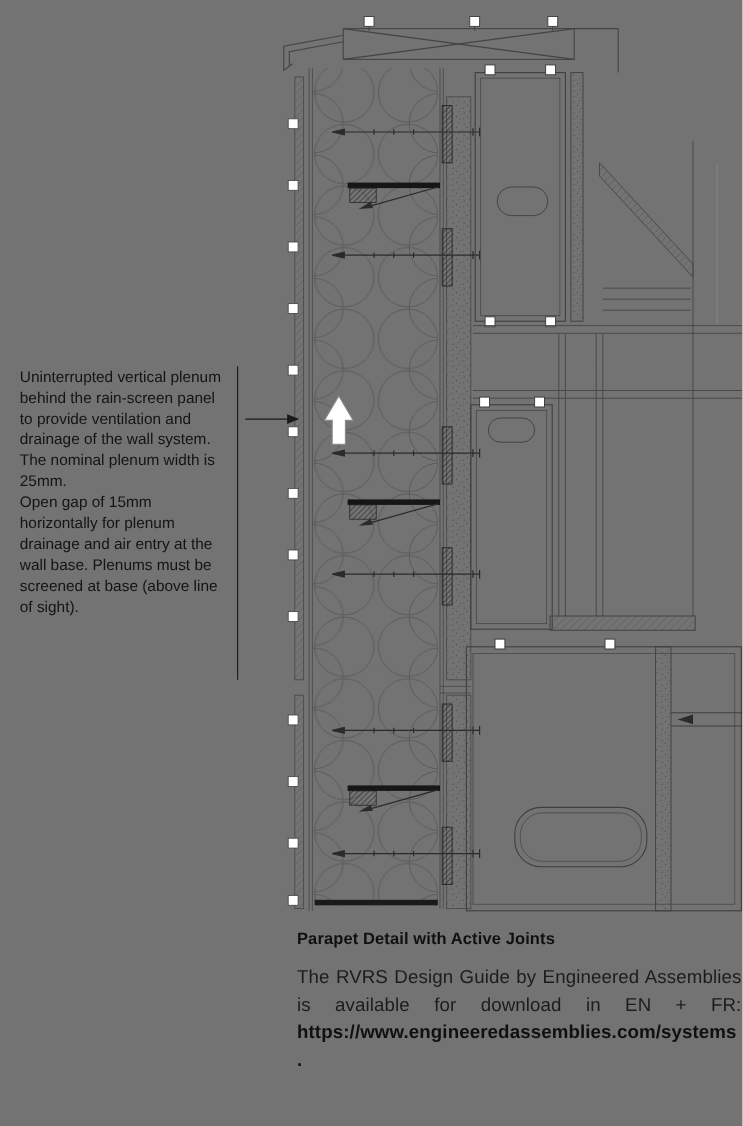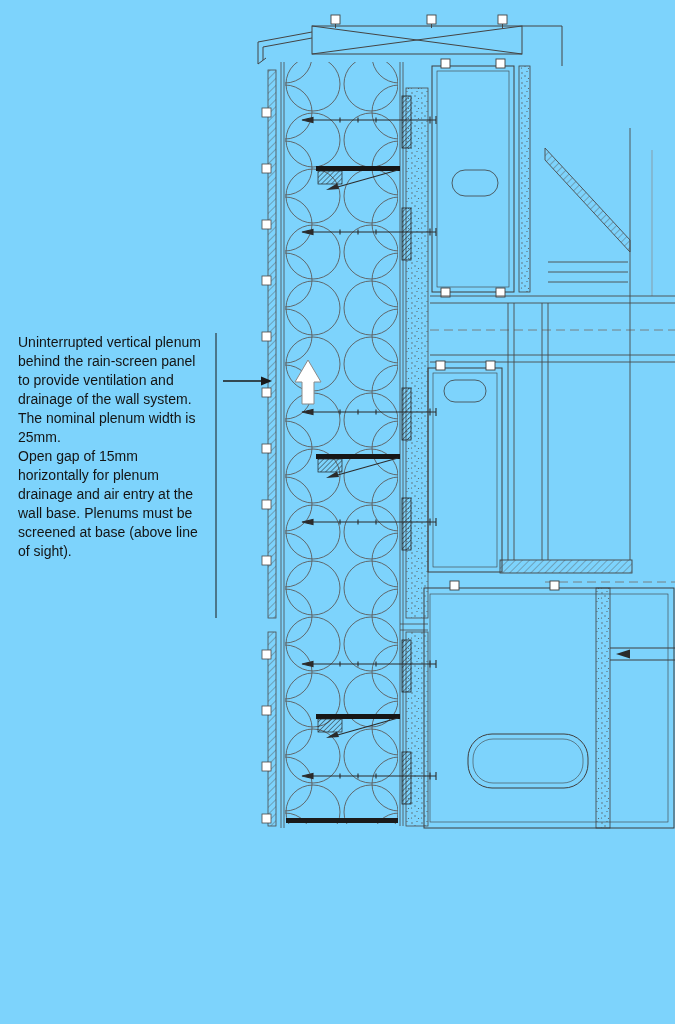--- a/index.html
+++ b/index.html
@@ -1,19 +1,19 @@
 <!DOCTYPE html>
 <html><head>
 <meta charset="utf-8">
 <style>
   html,body{margin:0;padding:0;background:#ffffff;}
   .page{
     position:relative;
     width:675px;height:1024px;
-    background:#7dd3fc;
+    background:#737373;
     font-family:"Liberation Sans", sans-serif;
     color:#1a1a1a;
     overflow:hidden;
   }
   svg.drawing{position:absolute;left:0;top:0;}
   .annotation{
     position:absolute;
     left:18px;top:333px;width:190px;
     font-size:14px;line-height:19px;
     color:#141414;
@@ -283,14 +283,21 @@
     <g stroke="#1a1a1a">
       <line x1="216" y1="333" x2="216" y2="618" stroke-width="1"></line>
       <line x1="223" y1="381" x2="261" y2="381" stroke-width="1.3"></line>
       <polygon points="261,376.5 272,381 261,385.5" fill="#1a1a1a" stroke="none"></polygon>
     </g>
   </svg>
 
   <div class="annotation">Uninterrupted vertical plenum behind the rain-screen panel to provide ventilation and drainage of the wall system. The nominal plenum width is 25mm.
 Open gap of 15mm horizontally for plenum drainage and air entry at the wall base. Plenums must be screened at base (above line of sight).</div>
 
+  <div class="caption">
+    <h3 class="caption-title">Parapet Detail with Active Joints</h3>
+    <p class="caption-body">
+      <span>The RVRS Design Guide by Engineered Assemblies is available for download in EN + FR:</span>
+      <strong>https://www.engineeredassemblies.com/systems.</strong>
+    </p>
+  </div>
 
 </div>
 
 </body></html>

